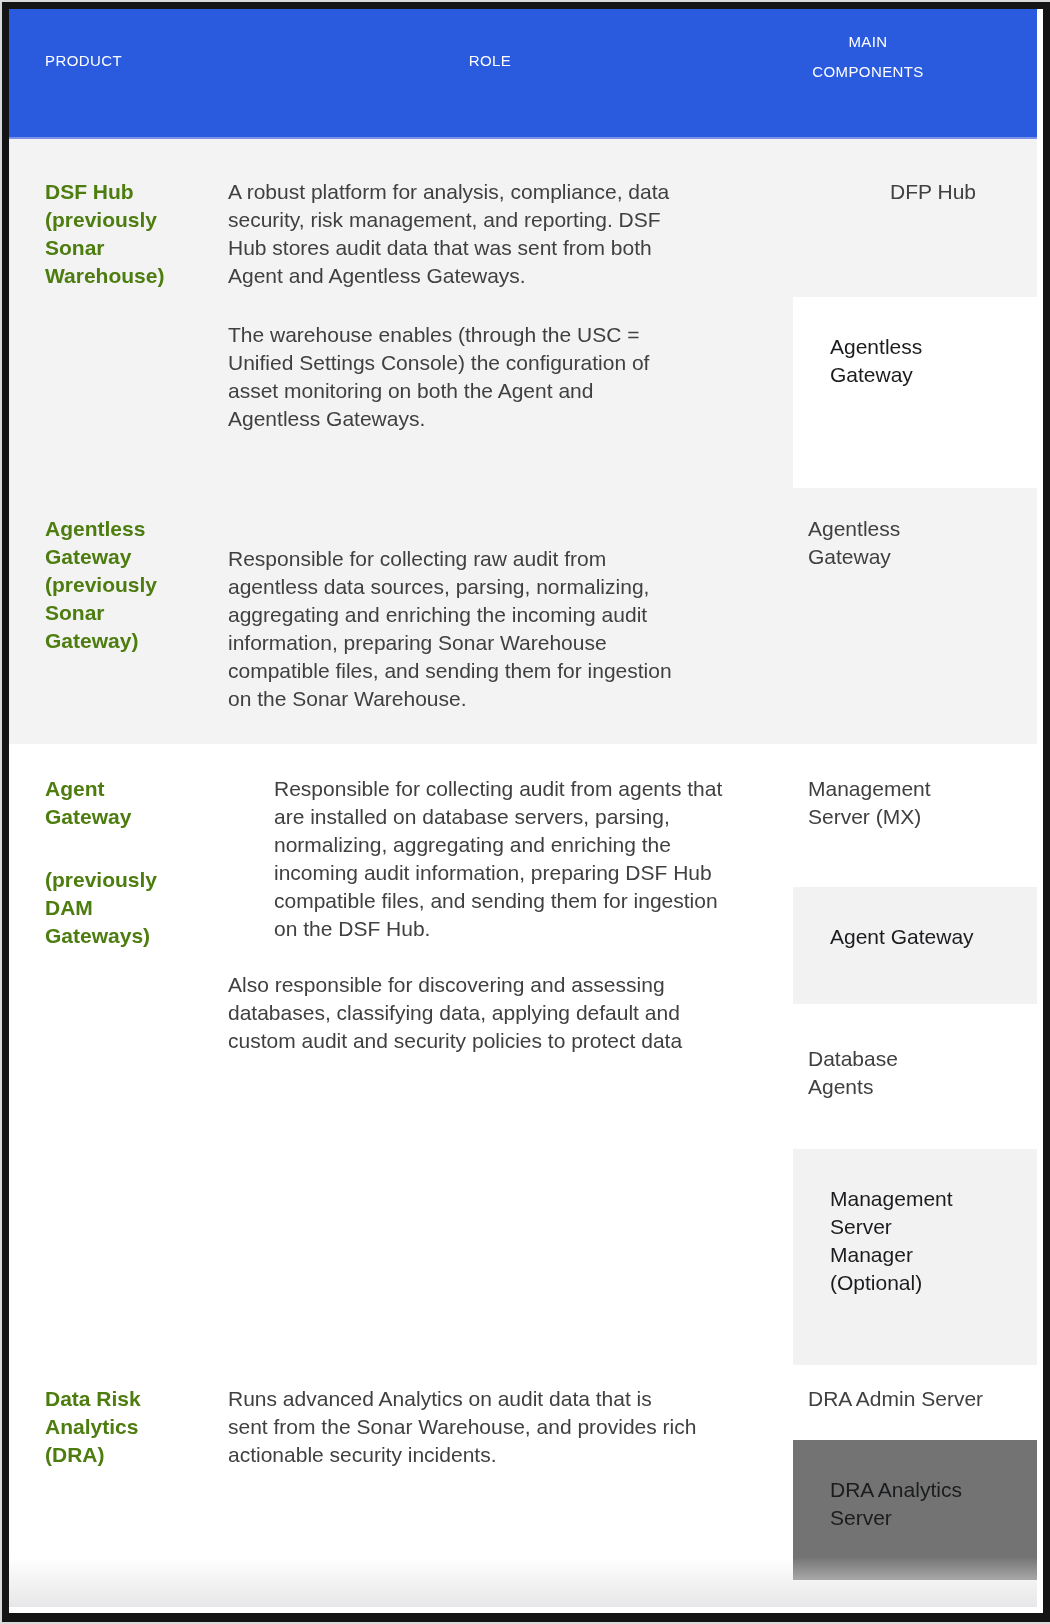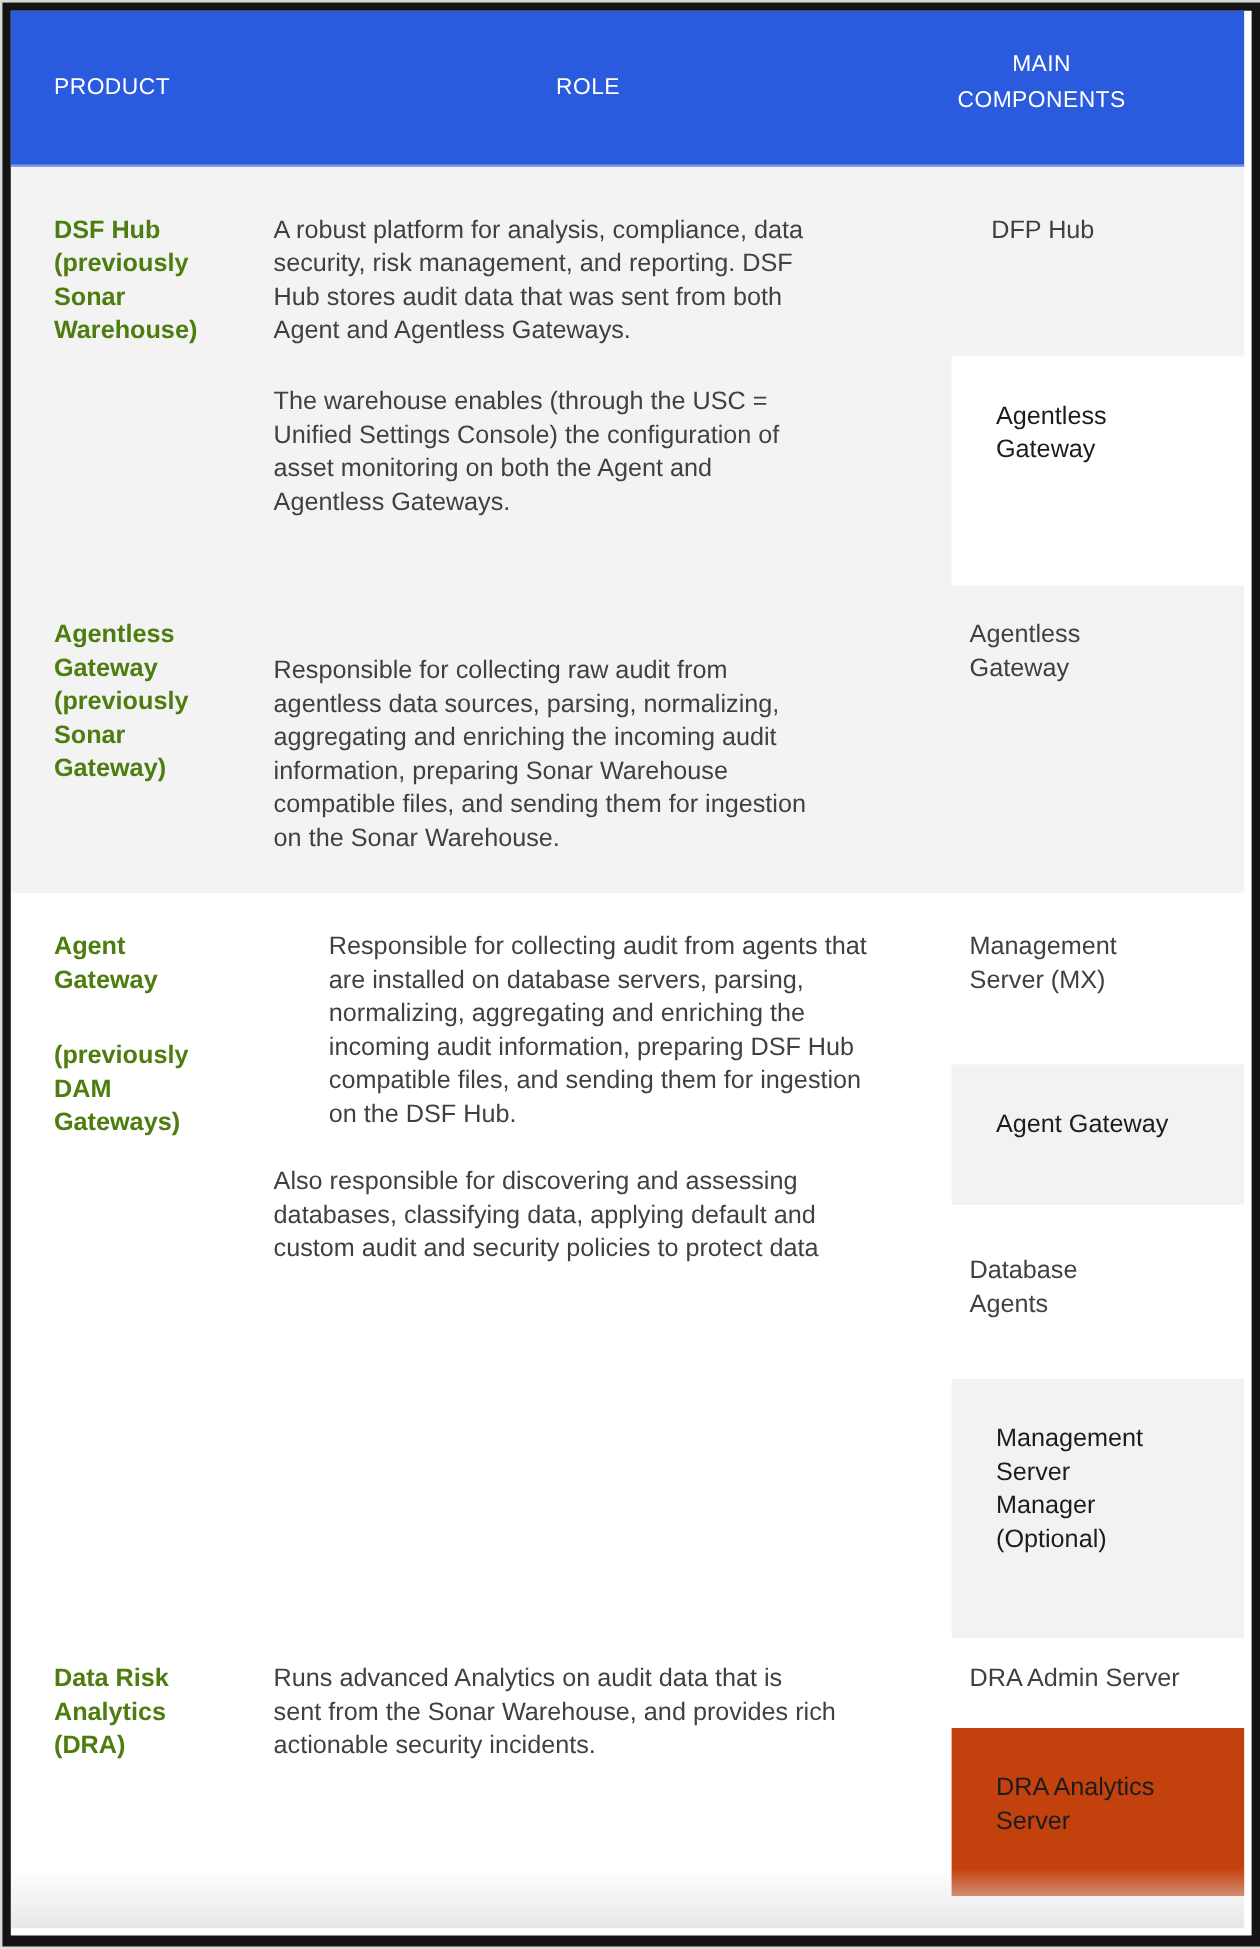--- a/index.html
+++ b/index.html
@@ -12,22 +12,22 @@
   .table-frame{
     position:absolute;left:2px;top:2px;width:1034px;height:1604px;
     background:#ffffff;border:7px solid #141414;border-bottom-width:9px;
   }
   .content{position:absolute;left:0;top:0;width:1028px;height:1598px;overflow:hidden;}
   .header{
     position:absolute;left:0;top:0;width:1028px;height:130px;
     border-bottom:2px solid #7b92e8;box-sizing:border-box;
   }
   .hlabel{
-    position:absolute;color:#ffffff;font-size:19px;line-height:30px;
-    letter-spacing:0.4px;font-weight:500;white-space:pre-line;margin-top:12px;
+    position:absolute;color:#ffffff;font-size:15px;line-height:30px;
+    letter-spacing:0.4px;font-weight:500;white-space:pre-line;
   }
   .gray-band{position:absolute;left:0;top:130px;width:1028px;height:605px;}
   .cell{
     position:absolute;white-space:pre-line;font-size:21px;line-height:28px;
     color:#404040;
   }
   .bold{font-weight:700;color:#4d7c0f;}
   .role{width:585px;}
   .comp{width:215px;}
   .comp-box{position:absolute;left:784px;width:244px;box-sizing:border-box;padding:36px 20px 0 37px;}
@@ -57,21 +57,21 @@
 Sonar
 Warehouse)</div>
     <div class="cell role" style="left:219px;top:169px;">A robust platform for analysis, compliance, data
 security, risk management, and reporting. DSF
 Hub stores audit data that was sent from both
 Agent and Agentless Gateways.</div>
     <div class="cell role" style="left:219px;top:312px;">The warehouse enables (through the USC =
 Unified Settings Console) the configuration of
 asset monitoring on both the Agent and
 Agentless Gateways.</div>
-    <div class="cell comp" style="left:817px;top:169px;">DFP Hub</div>
+    <div class="cell comp" style="left:752px;top:169px;text-align:right;">DFP Hub</div>
     <div class="comp-box" style="top: 288px; height: 191px; background-color: rgb(255, 255, 255);">
       <div class="txt">Agentless
 Gateway</div>
     </div>
 
     <div class="cell bold" style="left:36px;top:506px;width:175px;">Agentless
 Gateway
 (previously
 Sonar
 Gateway)</div>
@@ -112,20 +112,20 @@
 (Optional)</div>
     </div>
 
     <div class="cell bold" style="left:36px;top:1376px;width:175px;">Data Risk
 Analytics
 (DRA)</div>
     <div class="cell role" style="left:219px;top:1376px;">Runs advanced Analytics on audit data that is
 sent from the Sonar Warehouse, and provides rich
 actionable security incidents.</div>
     <div class="cell comp" style="left:799px;top:1376px;">DRA Admin Server</div>
-    <div class="comp-box" style="top: 1431px; height: 140px; background-color: #c2410c;">
+    <div class="comp-box" style="top: 1431px; height: 140px; background-color: #737373;">
       <div class="txt">DRA Analytics
 Server</div>
     </div>
 
     <div class="bottom-fade"></div>
   </div>
 </div>
 
 </body></html>

